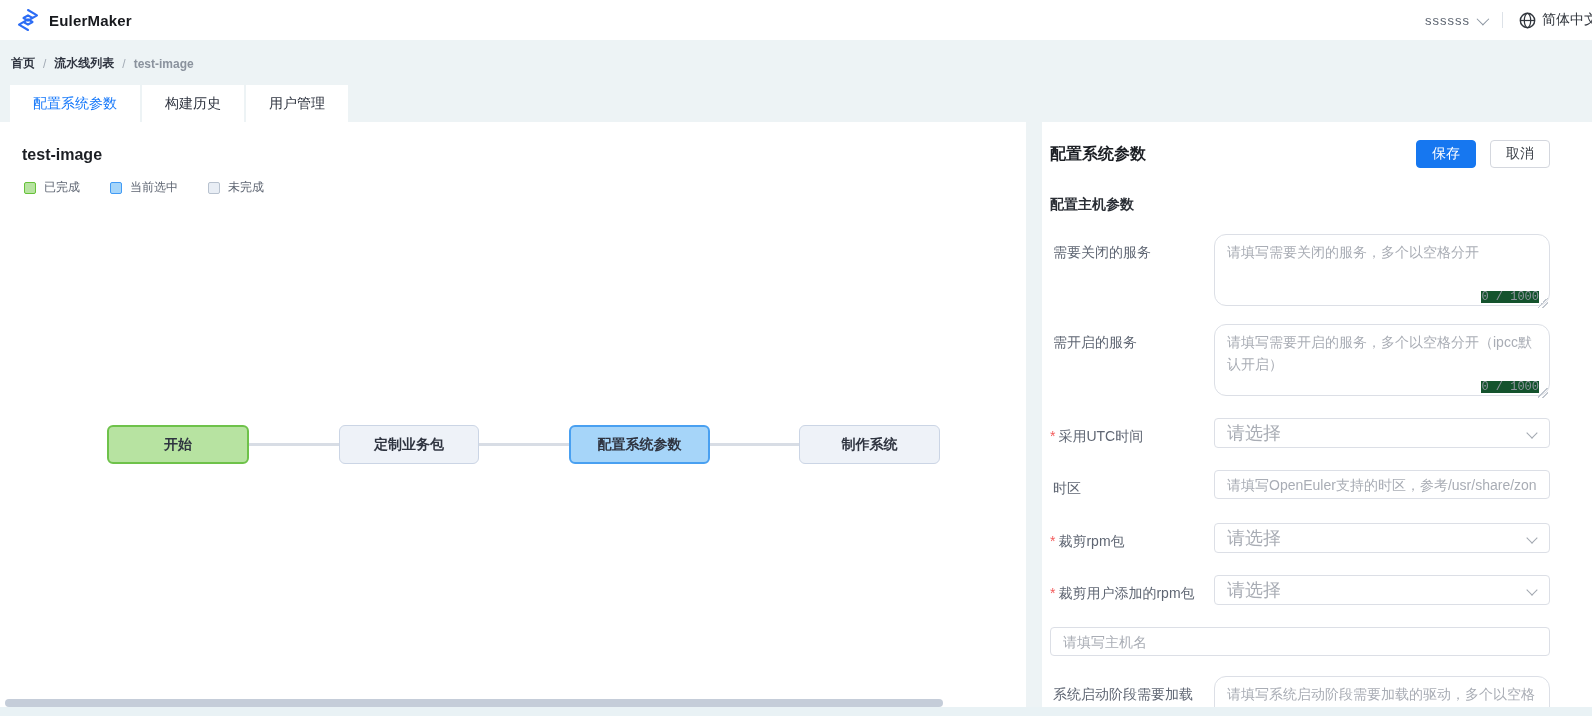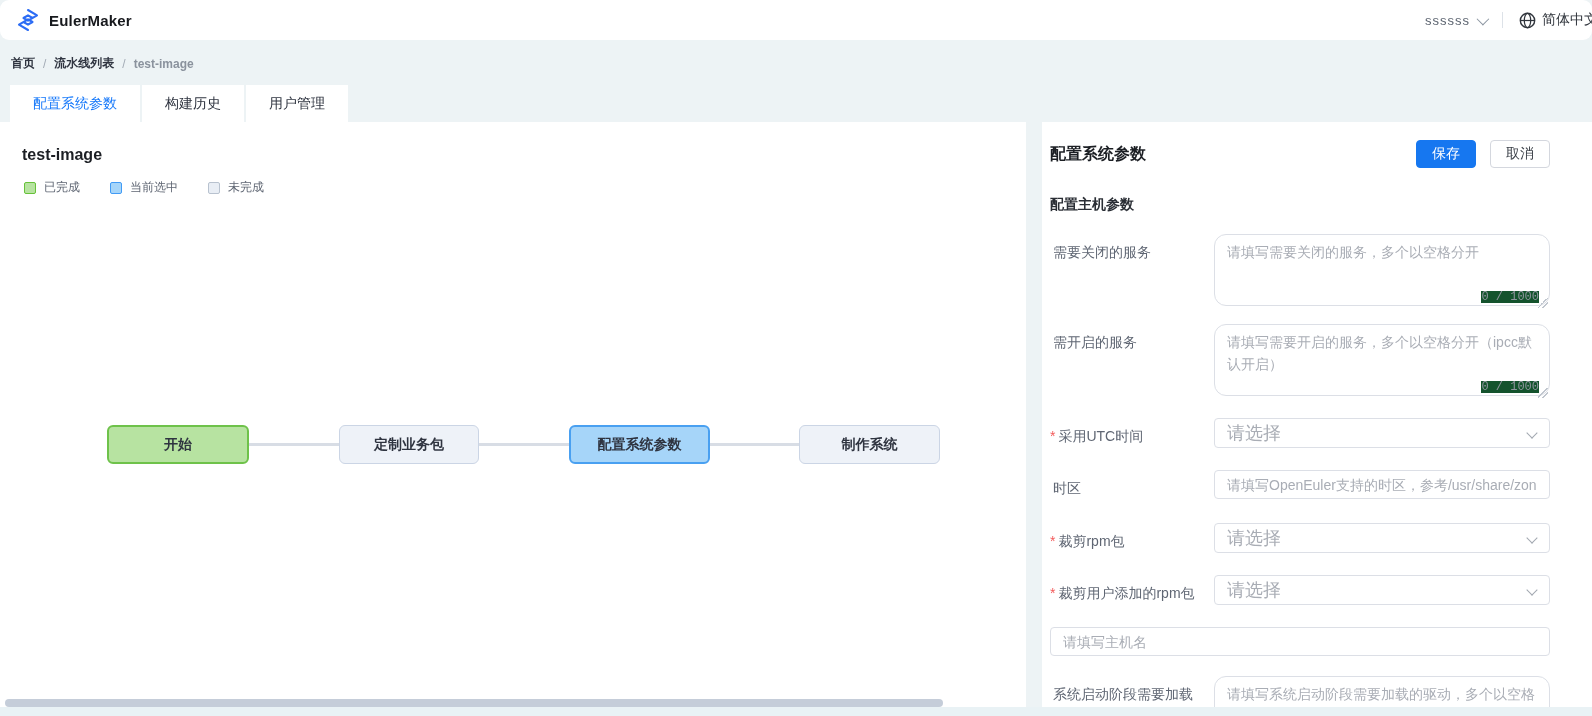--- a/index.html
+++ b/index.html
@@ -6,21 +6,21 @@
   html,body { margin:0; padding:0; }
   body {
     width:1592px; height:716px; overflow:hidden; position:relative;
     background:#edf3f5;
     font-family:"Liberation Sans","DejaVu Sans",sans-serif;
     color:#303133;
   }
   
   .header {
     height:40px; background:#ffffff; display:flex; align-items:center;
-    padding:0 16px; position:relative;border-radius:9px;
+    padding:0 16px; position:relative;
   }
   .brand { display:flex; align-items:center; gap:9px; cursor:pointer; }
   .brand-name { font-size:15px; font-weight:bold; color:#17191d; letter-spacing:.2px; }
   .header-right {
     position:absolute; right:-6px; top:0; height:40px;
     display:flex; align-items:center; white-space:nowrap;
   }
   .user-box { display:flex; align-items:center; gap:7px; cursor:pointer; }
   .user-name { font-size:13px; color:#5c6470; letter-spacing:1px; }
   .chev { width:9px; height:9px; border-right:1.6px solid #8a94a0; border-bottom:1.6px solid #8a94a0;

